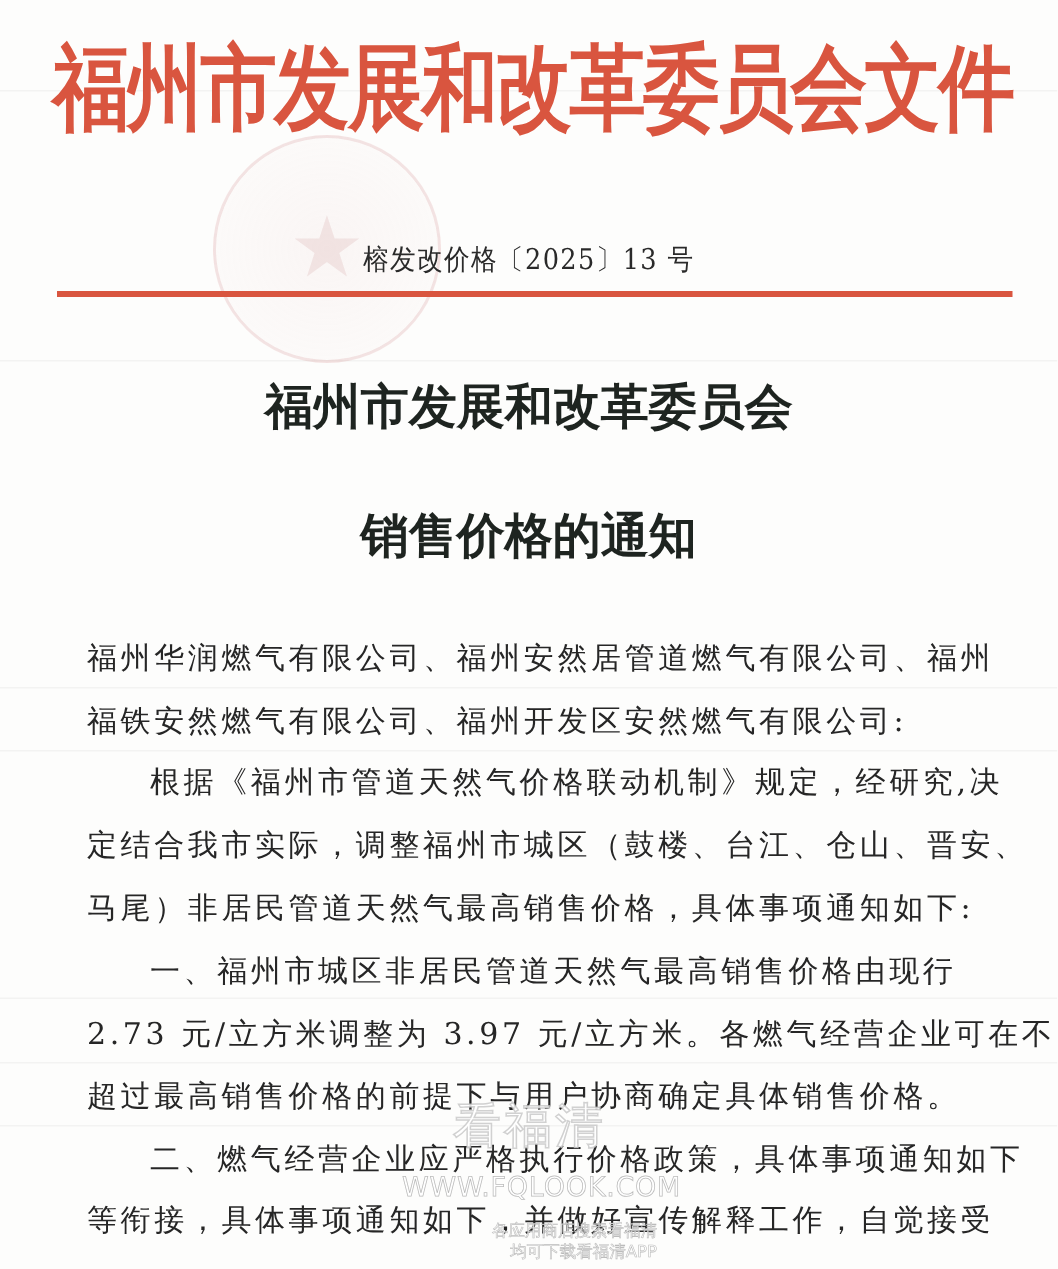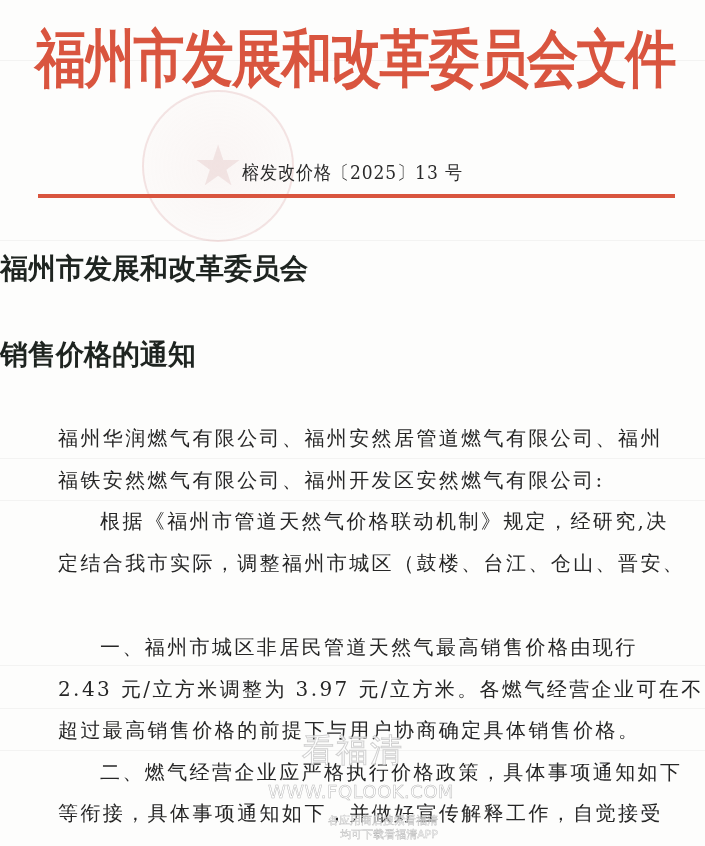--- a/index.html
+++ b/index.html
@@ -39,23 +39,23 @@
     font-family: "DejaVu Serif", "Liberation Serif", serif;
     font-size: 19px; color: #2a2a2a;
     letter-spacing: 1px;
     transform: scaleX(0.9);
   }
   .red-rule {
     position: absolute; left: 38px; width: 637px; top: 194px; height: 4px;
     background: #d9553f;
   }
   .title {
-    position: absolute; left: 0; right: 0; text-align: left;
+    position: absolute; left: 0; right: 0; text-align: center;
     font-family: Liberation Sans, sans-serif;
-    font-weight: bold; font-size: 28px; color: #1e2420;
+    font-weight: bold; font-size: 32px; color: #1e2420;
     letter-spacing: 0px;
     white-space: nowrap;
   }
   .t1 { top: 250px; }
   .t2 { top: 293px; }
   .t3 { top: 336px; }
   .body-line {
     position: absolute; left: 58px; width: 600px;
     font-family: "DejaVu Serif", "Liberation Serif", serif;
     font-size: 20px; color: #262626;
@@ -113,22 +113,23 @@
 
   <div class="red-rule"></div>
 
   <div class="title t1">福州市发展和改革委员会</div>
   <div class="title t3">销售价格的通知</div>
 
   <div class="body-line" style="top:467px">福铁安然燃气有限公司、福州开发区安然燃气有限公司:</div>
   <div class="body-line" style="top:425px">福州华润燃气有限公司、福州安然居管道燃气有限公司、福州</div>
   <div class="body-line indent" style="top:508px">根据《福州市管道天然气价格联动机制》规定，经研究,决</div>
   <div class="body-line" style="top:550px">定结合我市实际，调整福州市城区（鼓楼、台江、仓山、晋安、</div>
+  <div class="body-line" style="top:592px">马尾）非居民管道天然气最高销售价格，具体事项通知如下:</div>
   <div class="body-line indent" style="top:634px">一、福州市城区非居民管道天然气最高销售价格由现行</div>
-  <div class="body-line" style="top:676px">2.43 元/立方米调整为 3.97 元/立方米。各燃气经营企业可在不</div>
+  <div class="body-line" style="top:676px">2.73 元/立方米调整为 3.97 元/立方米。各燃气经营企业可在不</div>
   <div class="body-line" style="top:717px">超过最高销售价格的前提下与用户协商确定具体销售价格。</div>
   <div class="body-line indent" style="top:759px">二、燃气经营企业应严格执行价格政策，具体事项通知如下</div>
   <div class="body-line" style="top:800px">等衔接，具体事项通知如下，并做好宣传解释工作，自觉接受</div>
 
   <div class="watermark">
     <div class="wm-logo">看福清</div>
     <div class="wm-url">WWW.FQLOOK.COM</div>
     <div class="wm-note">各应用商店搜索看福清</div>
     <div class="wm-note" style="margin-top:0">均可下载看福清APP</div>
   </div>

